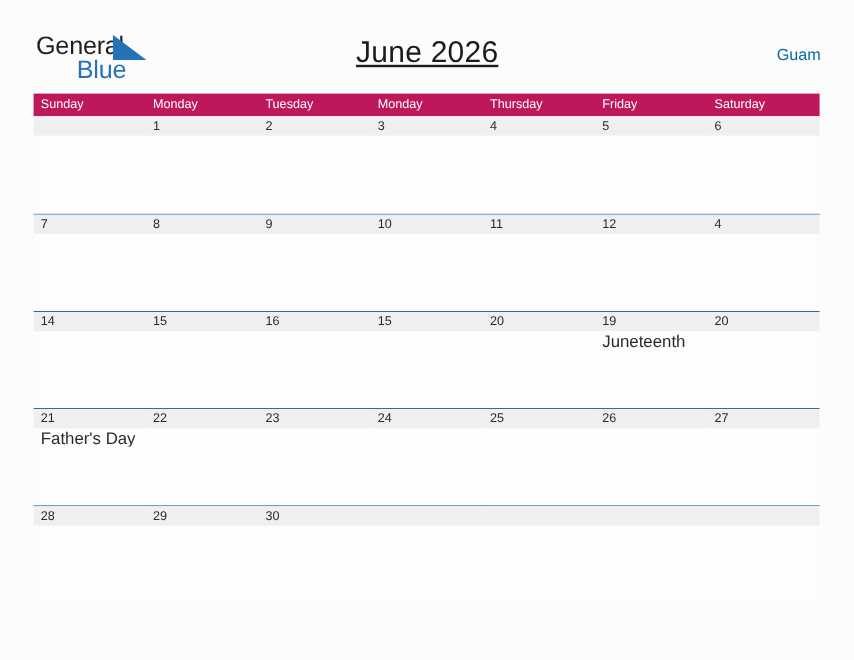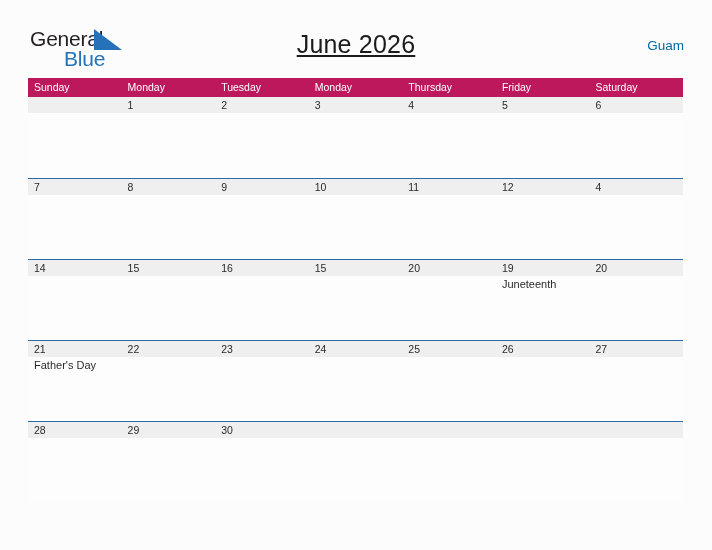--- a/index.html
+++ b/index.html
@@ -139,21 +139,21 @@
     line-height: 13px;
   }
 
   .day-events {
     position: absolute;
     left: 6px;
     top: 18px;
     right: 3px;
   }
   .event {
-    font-size: 11px;
+    font-size: 14px;
     color: #2a2a2a;
     line-height: 13px;
     white-space: nowrap;
     overflow: hidden;
   }
 </style>
 </head>
 <body>
 
 <div class="page">

